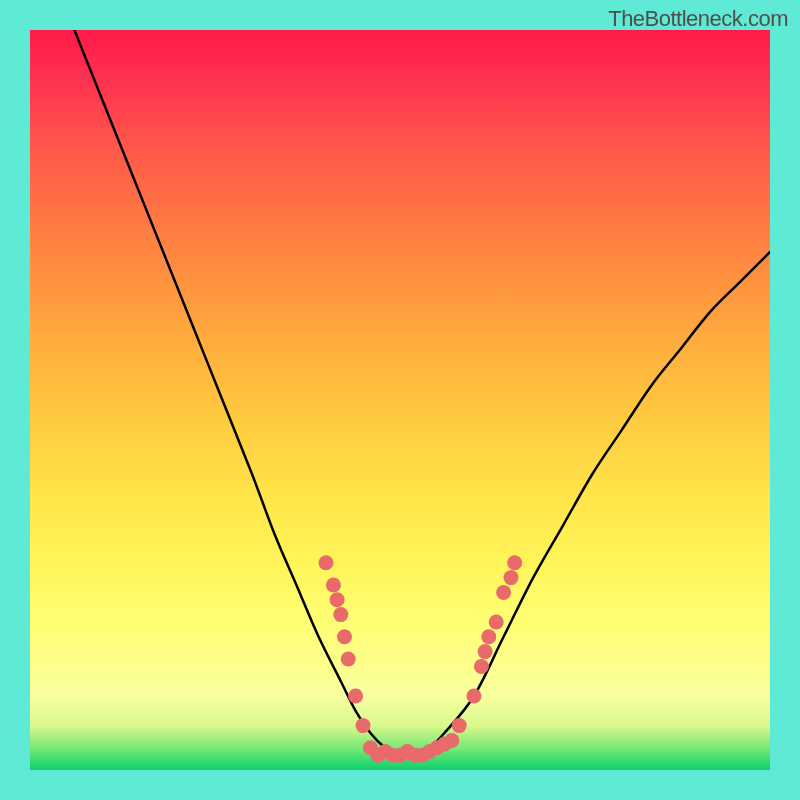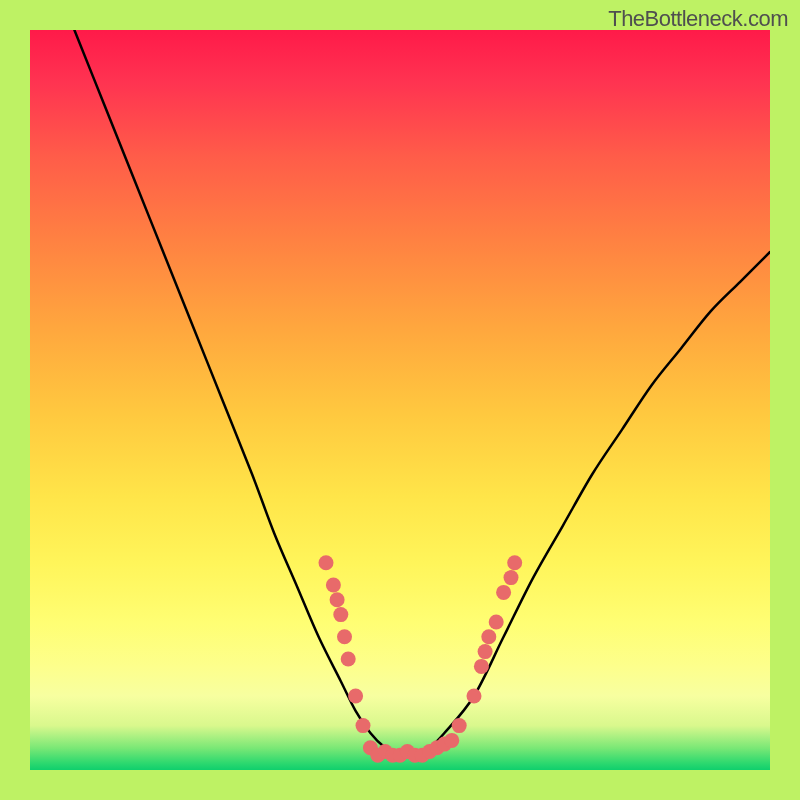--- a/index.html
+++ b/index.html
@@ -7,21 +7,21 @@
     padding: 0;
     width: 800px;
     height: 800px;
     overflow: hidden;
     font-family: Arial, sans-serif;
   }
   .canvas {
     position: relative;
     width: 800px;
     height: 800px;
-    background: #bef264;
+    background: #5eead4;
   }
   .plot-area {
     position: absolute;
     left: 30px;
     top: 30px;
     width: 740px;
     height: 740px;
     background: linear-gradient(
       to bottom,
       #ff1a49 0%,

